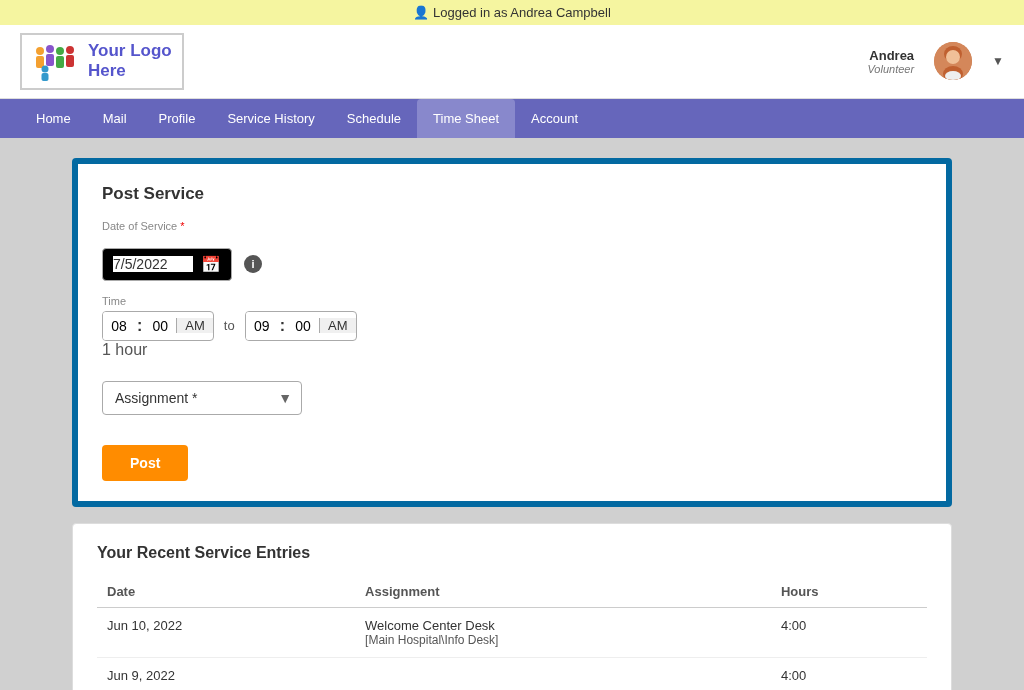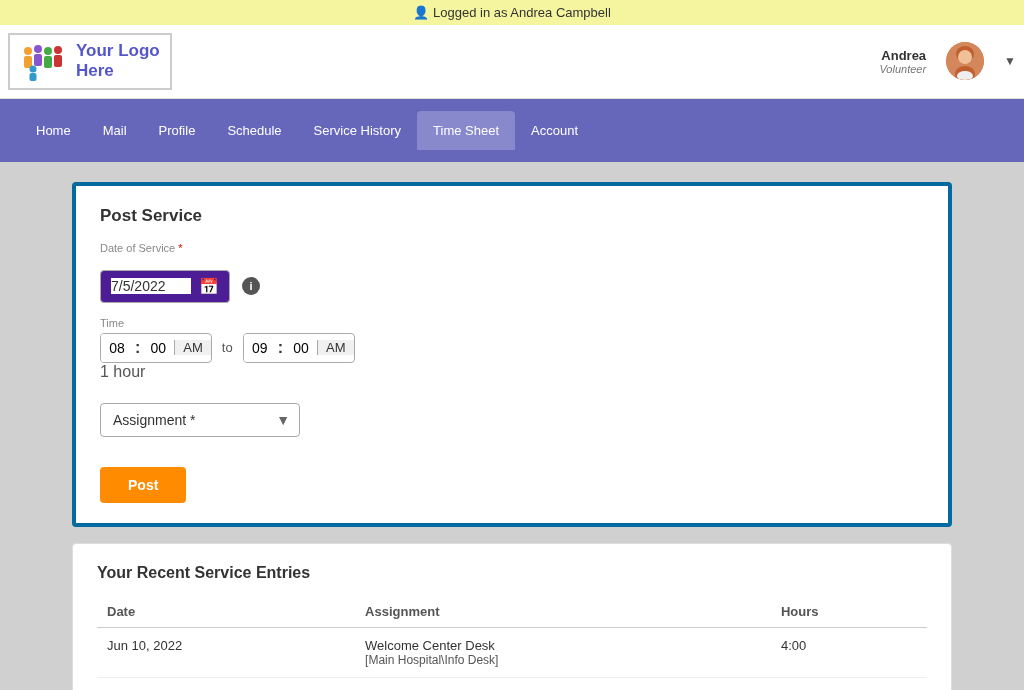--- a/index.html
+++ b/index.html
@@ -10,21 +10,21 @@
       background: #f5f5a0;
       text-align: center;
       padding: 5px 0;
       font-size: 13px;
       color: #333;
     }
 
     
     #header {
       background: #fff;
-      padding: 8px 8px;
+      padding: 8px 20px;
       display: flex;
       align-items: center;
       justify-content: space-between;
       border-bottom: 1px solid #ddd;
     }
     #logo-box {
       border: 2px solid #ccc;
       padding: 6px 10px;
       display: flex;
       align-items: center;
@@ -49,21 +49,21 @@
       width: 38px; height: 38px; border-radius: 50%;
       background: linear-gradient(135deg, #d4875a, #c07040);
       overflow: hidden; display: flex; align-items: center; justify-content: center;
     }
     #avatar svg { width: 100%; height: 100%; }
     #dropdown-arrow { color: #555; font-size: 12px; }
 
     
     #nav {
       background: #6666bb;
-      padding: 12px 20px;
+      padding: 0 20px;
       display: flex;
       align-items: stretch;
     }
     .nav-item {
       color: #fff;
       padding: 12px 16px;
       cursor: pointer;
       font-size: 13px;
       text-decoration: none;
       display: flex;
@@ -77,21 +77,21 @@
     
     #main {
       max-width: 880px;
       margin: 20px auto;
       background: transparent;
     }
 
     
     #post-service-card {
       background: #fff;
-      border: 4px solid #0369a1;
+      border: 6px solid #0369a1;
       border-radius: 4px;
       padding: 20px 24px;
       margin-bottom: 16px;
     }
     #post-service-title {
       font-size: 17px;
       font-weight: bold;
       color: #333;
       margin-bottom: 16px;
     }
@@ -105,21 +105,21 @@
       display: block;
     }
     .field-label .required { color: #e00; }
     .date-input-wrapper {
       border: 1px solid #aaa;
       border-radius: 4px;
       display: inline-flex;
       align-items: center;
       padding: 6px 10px;
       gap: 8px;
-      background: #4c1d95;
+      background: #000000;
     }
     .date-input-wrapper input {
       border: none;
       outline: none;
       font-size: 14px;
       color: #333;
       width: 80px;
     }
     .cal-icon { color: #888; font-size: 16px; cursor: pointer; }
     .info-icon {
@@ -296,22 +296,22 @@
       </svg>
     </div>
     <span id="dropdown-arrow">▼</span>
   </div>
 </div>
 
 <div id="nav">
   <a class="nav-item">Home</a>
   <a class="nav-item">Mail</a>
   <a class="nav-item">Profile</a>
+  <a class="nav-item">Service History</a>
   <a class="nav-item">Schedule</a>
-  <a class="nav-item">Service History</a>
   <a class="nav-item active">Time Sheet</a>
   <a class="nav-item">Account</a>
 </div>
 
 <div id="main">
 
   <div id="post-service-card">
     <div id="post-service-title">Post Service</div>
 
     

